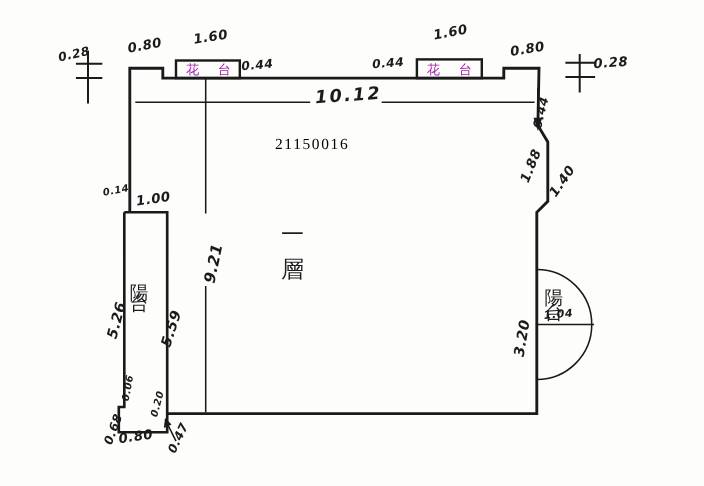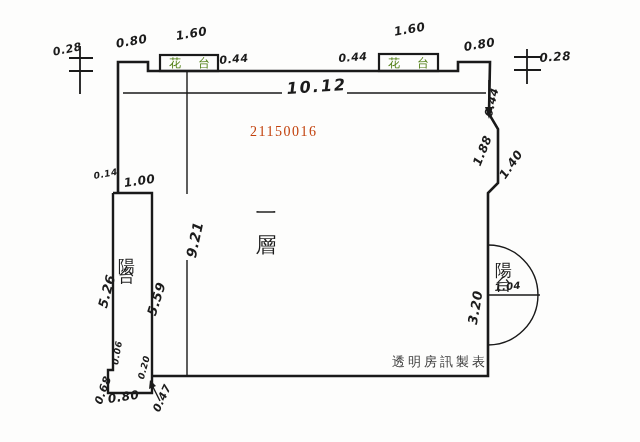--- a/index.html
+++ b/index.html
@@ -9,30 +9,30 @@
   }
   #plan-svg{position:absolute;left:0;top:0;}
   .lbl{
     position:absolute;white-space:nowrap;color:#1b1b1b;line-height:1;
     font-family:"DejaVu Sans",sans-serif;font-style:italic;font-weight:bold;
     font-size:12px;letter-spacing:.5px;
   }
   .rot{transform-origin:0 0;}
   .printed{
     font-family:"Liberation Serif","DejaVu Serif",serif;
-    font-style:normal;font-weight:normal;color:#c2410c;letter-spacing:1.5px;
+    font-style:normal;font-weight:normal;color:#000000;letter-spacing:1.5px;
   }
   .vtext{
     writing-mode:vertical-rl;text-orientation:upright;
     font-family:"Liberation Serif","DejaVu Serif",serif;
     font-style:normal;font-weight:normal;color:#1d1d1d;
   }
   .boxlabel{
     font-family:"Liberation Serif","DejaVu Serif",serif;
-    font-style:normal;font-weight:normal;color:#4d7c0f;
+    font-style:normal;font-weight:normal;color:#a21caf;
     font-size:12px;letter-spacing:7px;
   }
   .watermark{
     font-family:"Liberation Serif","DejaVu Serif",serif;
     font-style:normal;font-weight:normal;color:#3c3c3c;
     font-size:13px;letter-spacing:3px;
   }
 </style>
 </head>
 <body>
@@ -91,15 +91,14 @@
   <div class="lbl rot" style="left:497px;top:174px;transform:rotate(-55deg);font-size:12px;">1.40</div>
   <div class="lbl rot" style="left:466px;top:323px;transform:rotate(-80deg);font-size:13px;">3.20</div>
   <div class="lbl rot" style="left:494px;top:283px;transform:rotate(-5deg);font-size:10px;">1.04</div>
 
   <div class="lbl printed" style="left:250px;top:125px;font-size:14px;">21150016</div>
   <div class="lbl boxlabel" style="left:169px;top:57px;">花 台</div>
   <div class="lbl boxlabel" style="left:388px;top:57px;">花 台</div>
   <div class="lbl vtext" style="left:255px;top:202px;font-size:21px;letter-spacing:16px;">一層</div>
   <div class="lbl vtext" style="left:118px;top:245px;font-size:17px;letter-spacing:8px;">陽台</div>
   <div class="lbl vtext" style="left:495px;top:249px;font-size:17px;letter-spacing:12px;">陽台</div>
-  <div class="lbl watermark" style="left:392px;top:355px;">透明房訊製表</div>
 
 </div>
 
 </body></html>

